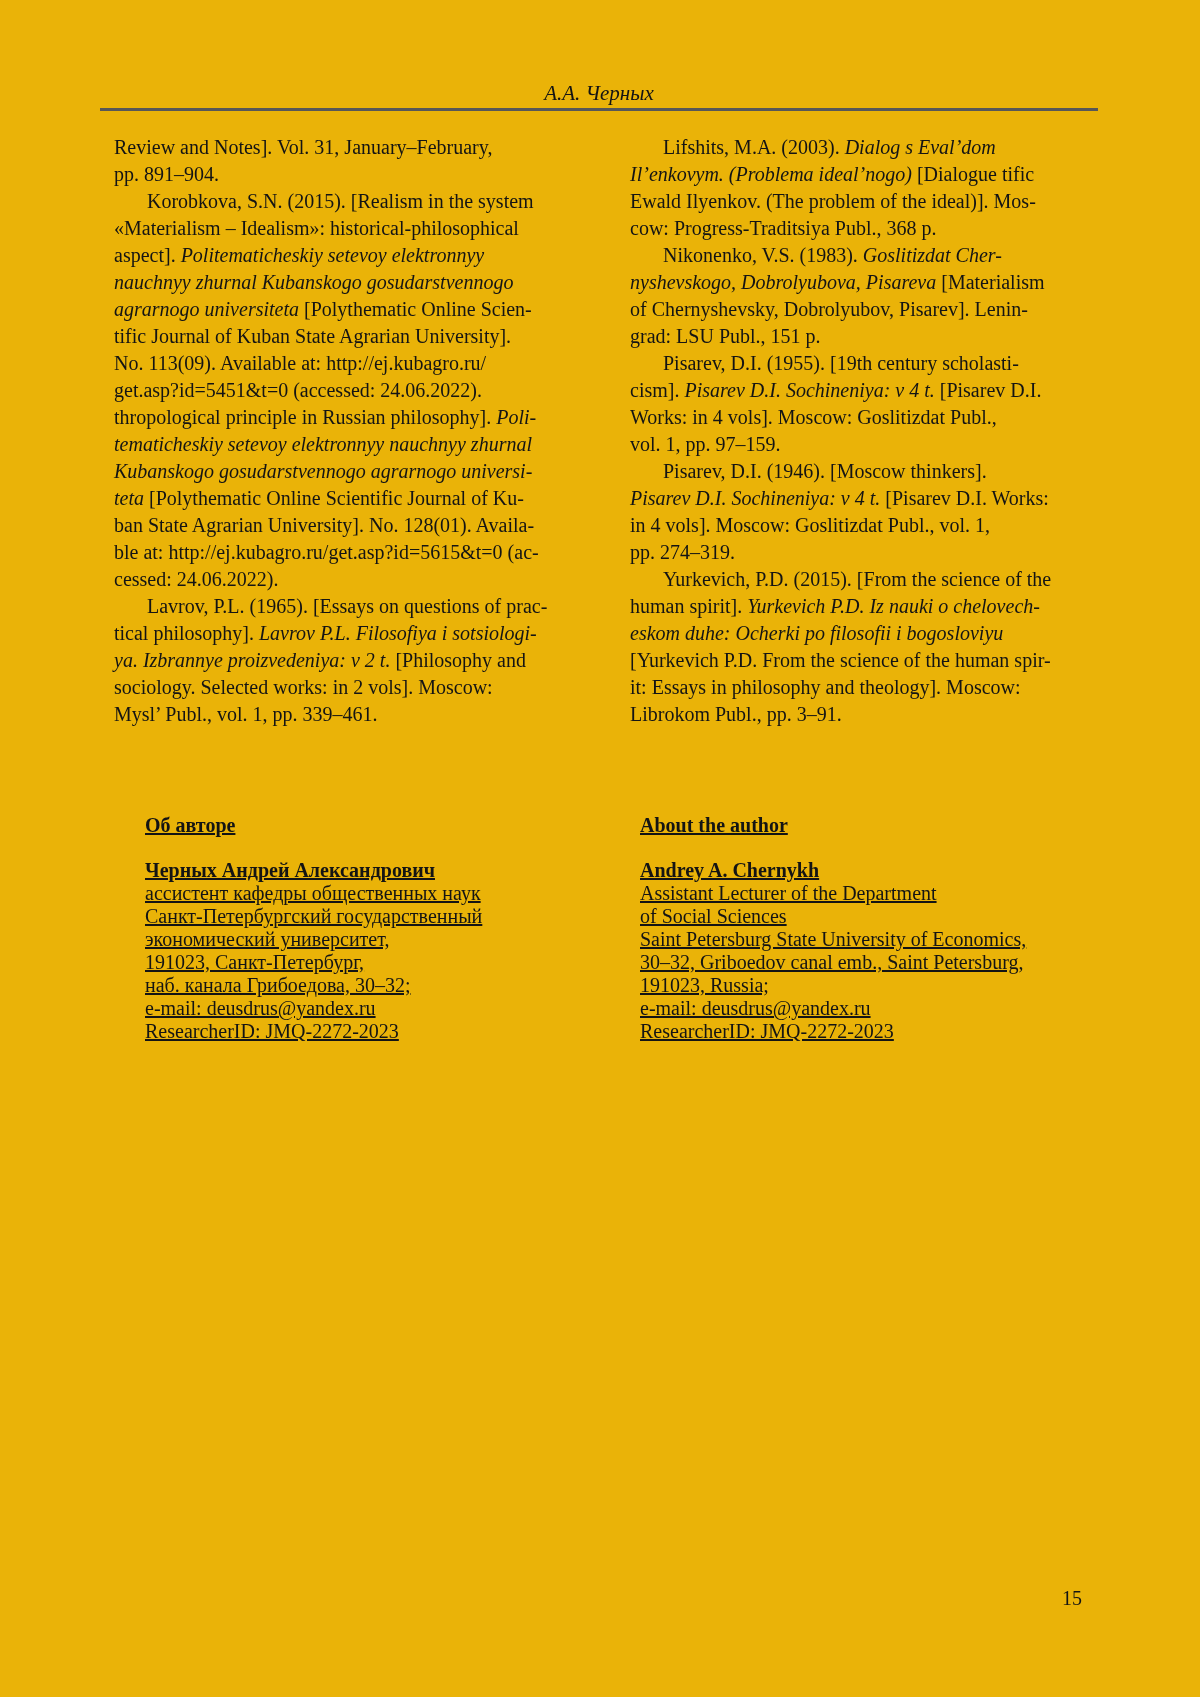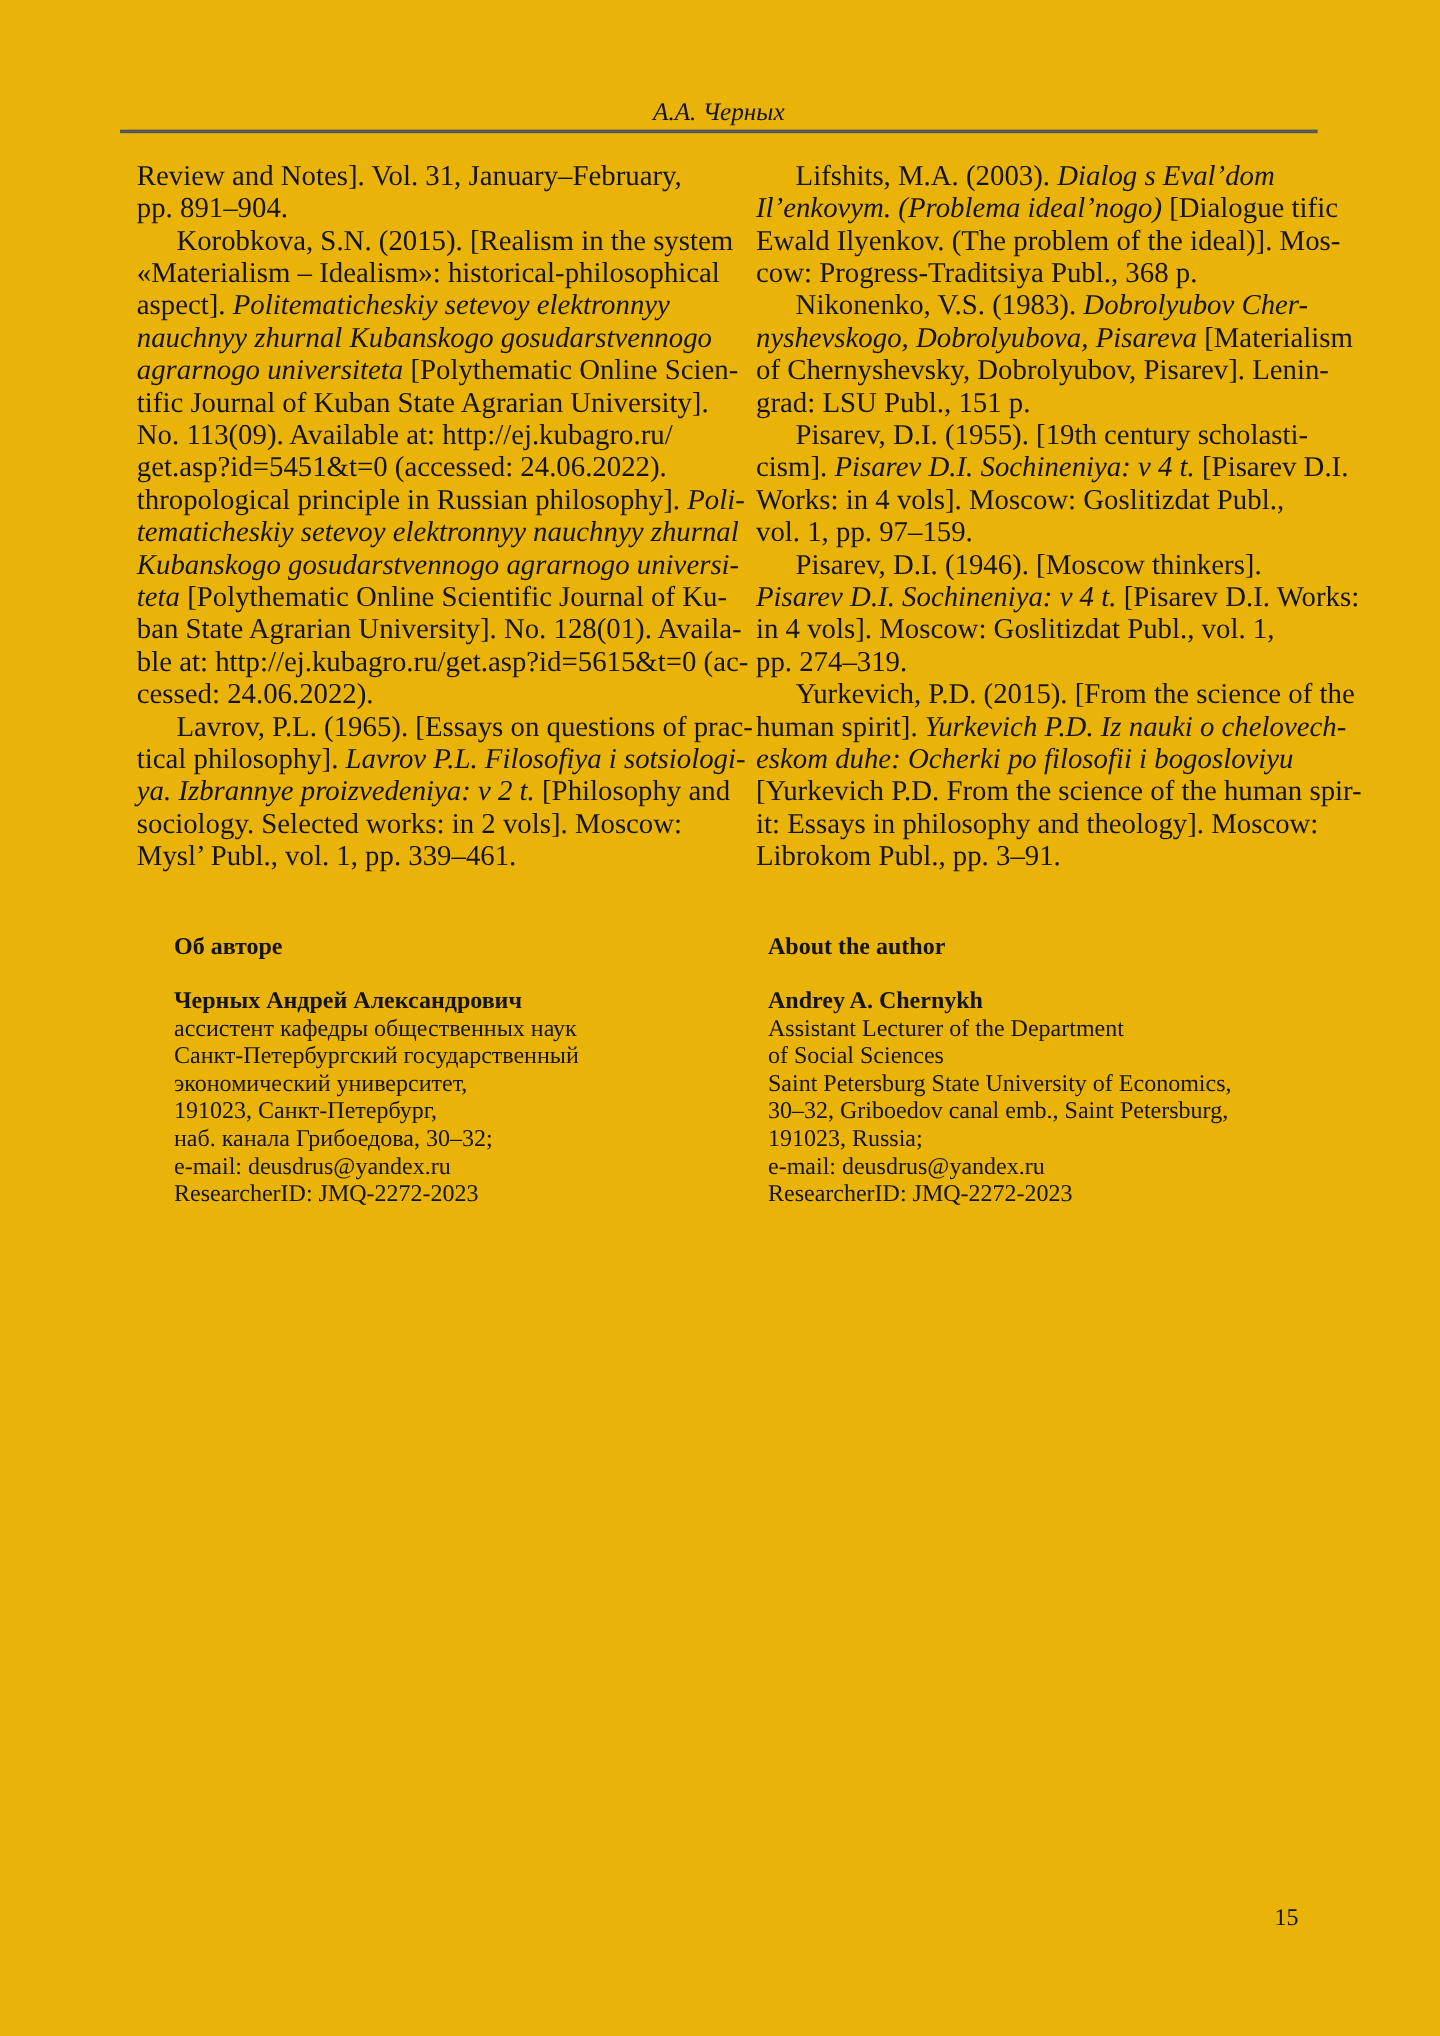--- a/index.html
+++ b/index.html
@@ -21,33 +21,34 @@
     line-height: 26px;
   }
   .header-rule {
     position: absolute;
     left: 100px; top: 108px; width: 998px; height: 3px;
     background: #575757;
   }
   .ref-col {
     position: absolute;
     top: 134px;
-    font-size: 24px;
+    font-size: 20px;
     line-height: 27px;
   }
   #ref-col-left  { left: 114px; width: 442px; }
   #ref-col-right { left: 630px; width: 452px; }
   .ref-line { white-space: nowrap; text-align: left; }
   .ref-line.indent { text-indent: 33px; }
   .seg-i { font-style: italic; }
   .author-col {
     position: absolute;
-    top: 776px;
+    top: 812px;
     font-size: 20px;
     line-height: 23px;
+    text-decoration: underline;
   }
   #author-ru { left: 145px; width: 445px; }
   #author-en { left: 640px; width: 465px; }
   .author-heading {
     font-weight: bold;
     line-height: 27px;
     margin-bottom: 20px;
   }
   .author-name { font-weight: bold; }
   .author-affil { margin-top: 0; }
@@ -104,21 +105,21 @@
     </div>
 
   <div class="ref-col" id="ref-col-right">
       <div>
         <div class="ref-line indent"><span class="seg">Lifshits, M.A. (2003). </span><span class="seg-i">Dialog s Eval’dom</span></div>
         <div class="ref-line"><span class="seg-i">Il’enkovym. (Problema ideal’nogo)</span><span class="seg"> [Dialogue tific</span></div>
         <div class="ref-line"><span class="seg">Ewald Ilyenkov. (The problem of the ideal)]. Mos-</span></div>
         <div class="ref-line"><span class="seg">cow: Progress-Traditsiya Publ., 368 p.</span></div>
       </div>
       <div>
-        <div class="ref-line indent"><span class="seg">Nikonenko, V.S. (1983). </span><span class="seg-i">Dobrolyubov Cher-</span></div>
+        <div class="ref-line indent"><span class="seg">Nikonenko, V.S. (1983). </span><span class="seg-i">Goslitizdat Cher-</span></div>
         <div class="ref-line"><span class="seg-i">nyshevskogo, Dobrolyubova, Pisareva</span><span class="seg"> [Materialism</span></div>
         <div class="ref-line"><span class="seg">of Chernyshevsky, Dobrolyubov, Pisarev]. Lenin-</span></div>
         <div class="ref-line"><span class="seg">grad: LSU Publ., 151 p.</span></div>
       </div>
       <div>
         <div class="ref-line indent"><span class="seg">Pisarev, D.I. (1955). [19th century scholasti-</span></div>
         <div class="ref-line"><span class="seg">cism]. </span><span class="seg-i">Pisarev D.I. Sochineniya: v 4 t.</span><span class="seg"> [Pisarev D.I.</span></div>
         <div class="ref-line"><span class="seg">Works: in 4 vols]. Moscow: Goslitizdat Publ.,</span></div>
         <div class="ref-line"><span class="seg">vol. 1, pp. 97–159.</span></div>
       </div>

